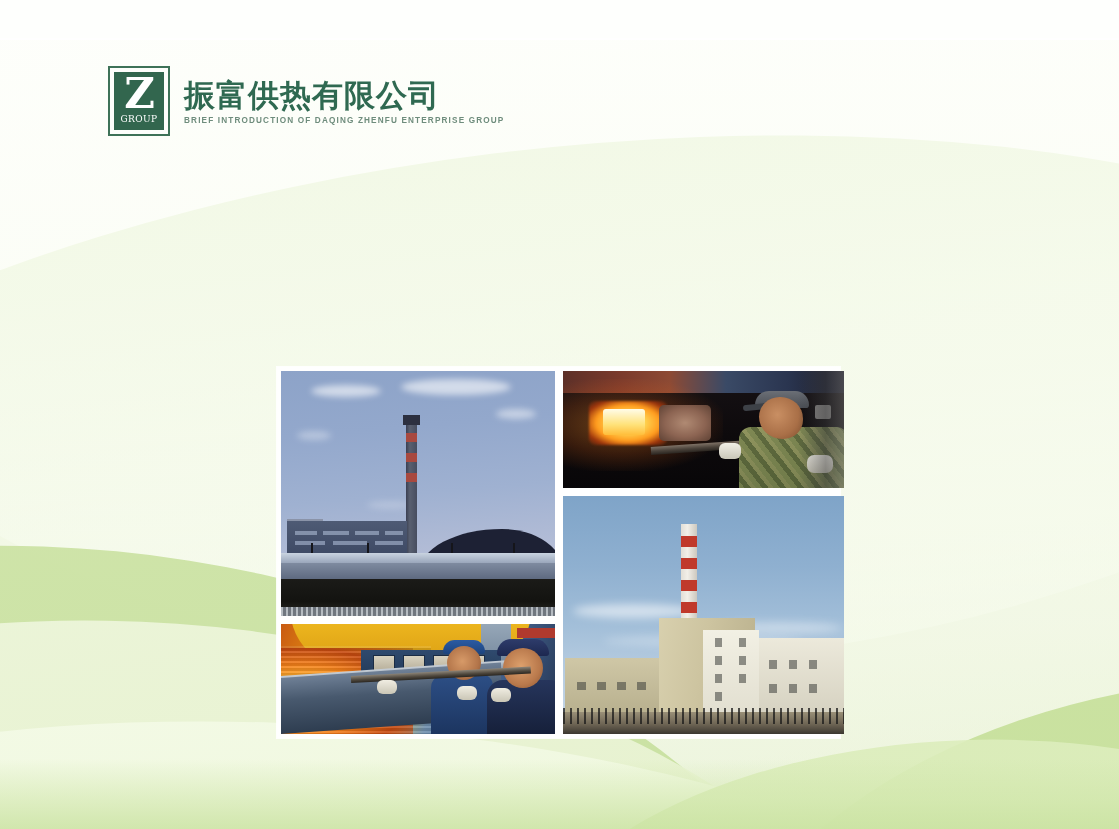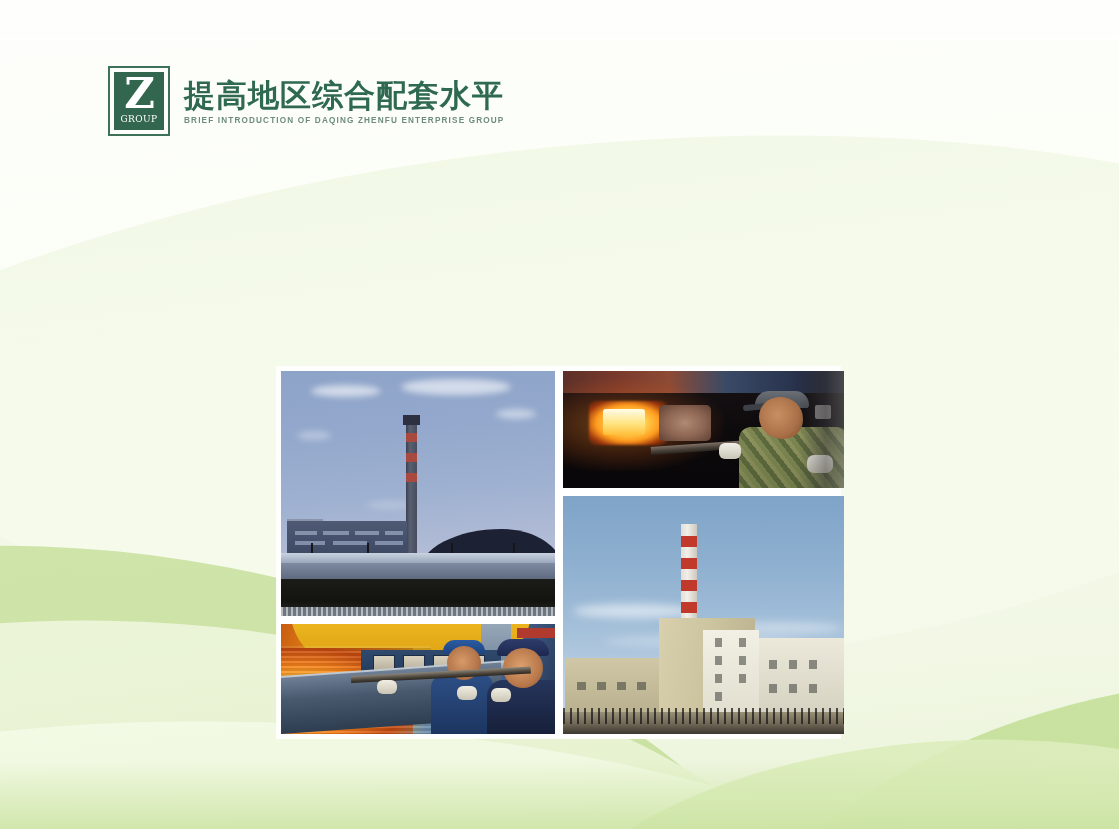--- a/index.html
+++ b/index.html
@@ -595,21 +595,21 @@
   <div class="content">
 
     <div class="header">
       <div class="logo-mark">
         <div class="logo-inner">
           <div class="logo-z">Z</div>
           <div class="logo-sub">GROUP</div>
         </div>
       </div>
       <div class="logo-text">
-        <div class="brand-cn">提高地区综合配套水平</div>
+        <div class="brand-cn">振富供热有限公司</div>
         <div class="brand-en">BRIEF INTRODUCTION OF DAQING ZHENFU ENTERPRISE GROUP</div>
       </div>
     </div>
 
 
     <div class="collage">
       <div class="collage-grid">
 
         <div class="photo ph-tl">
           <div class="p1-sky"></div>

